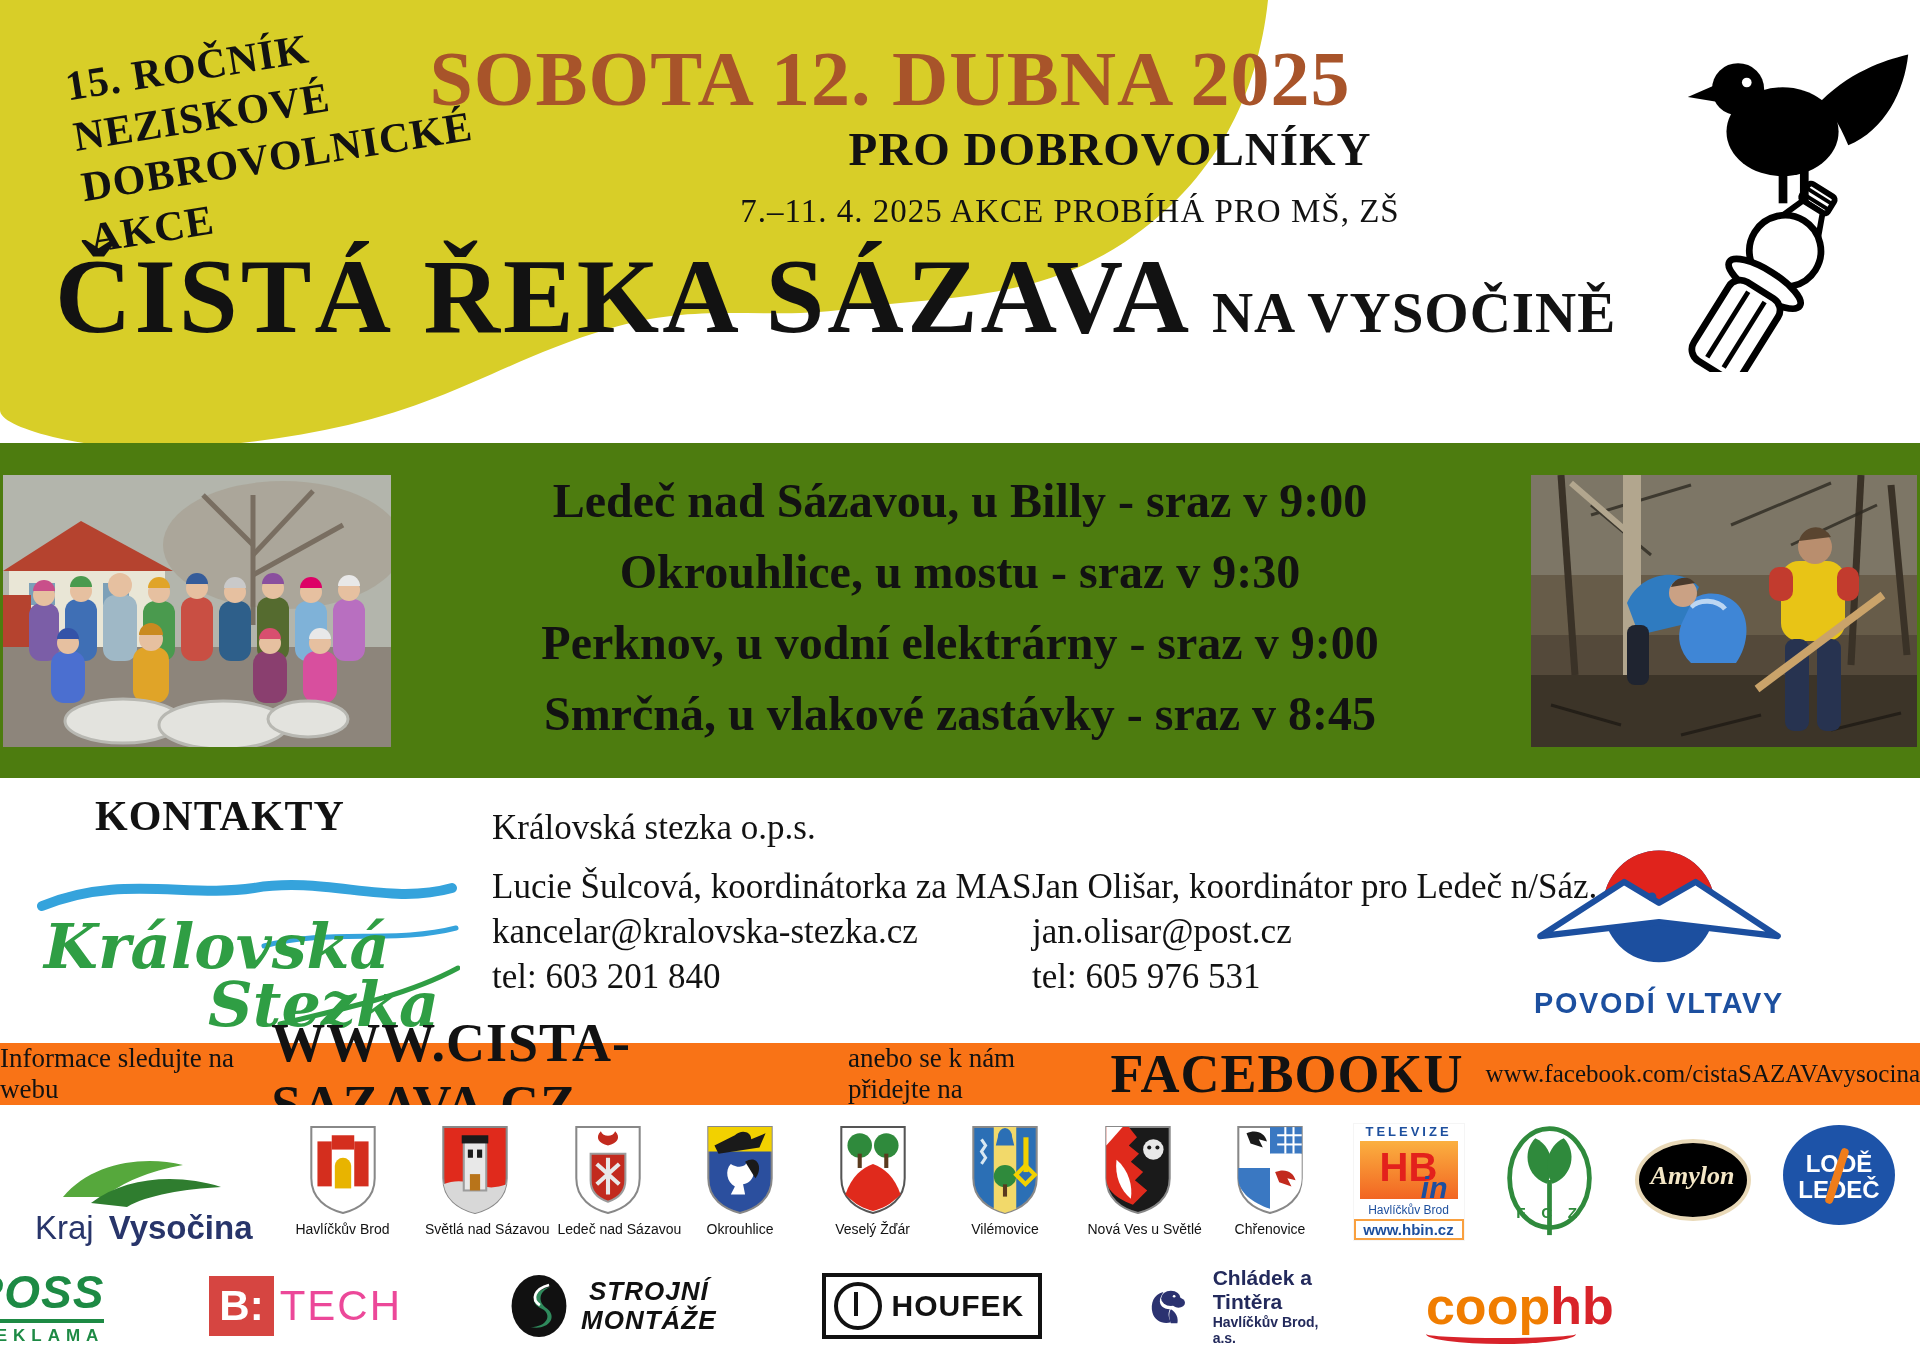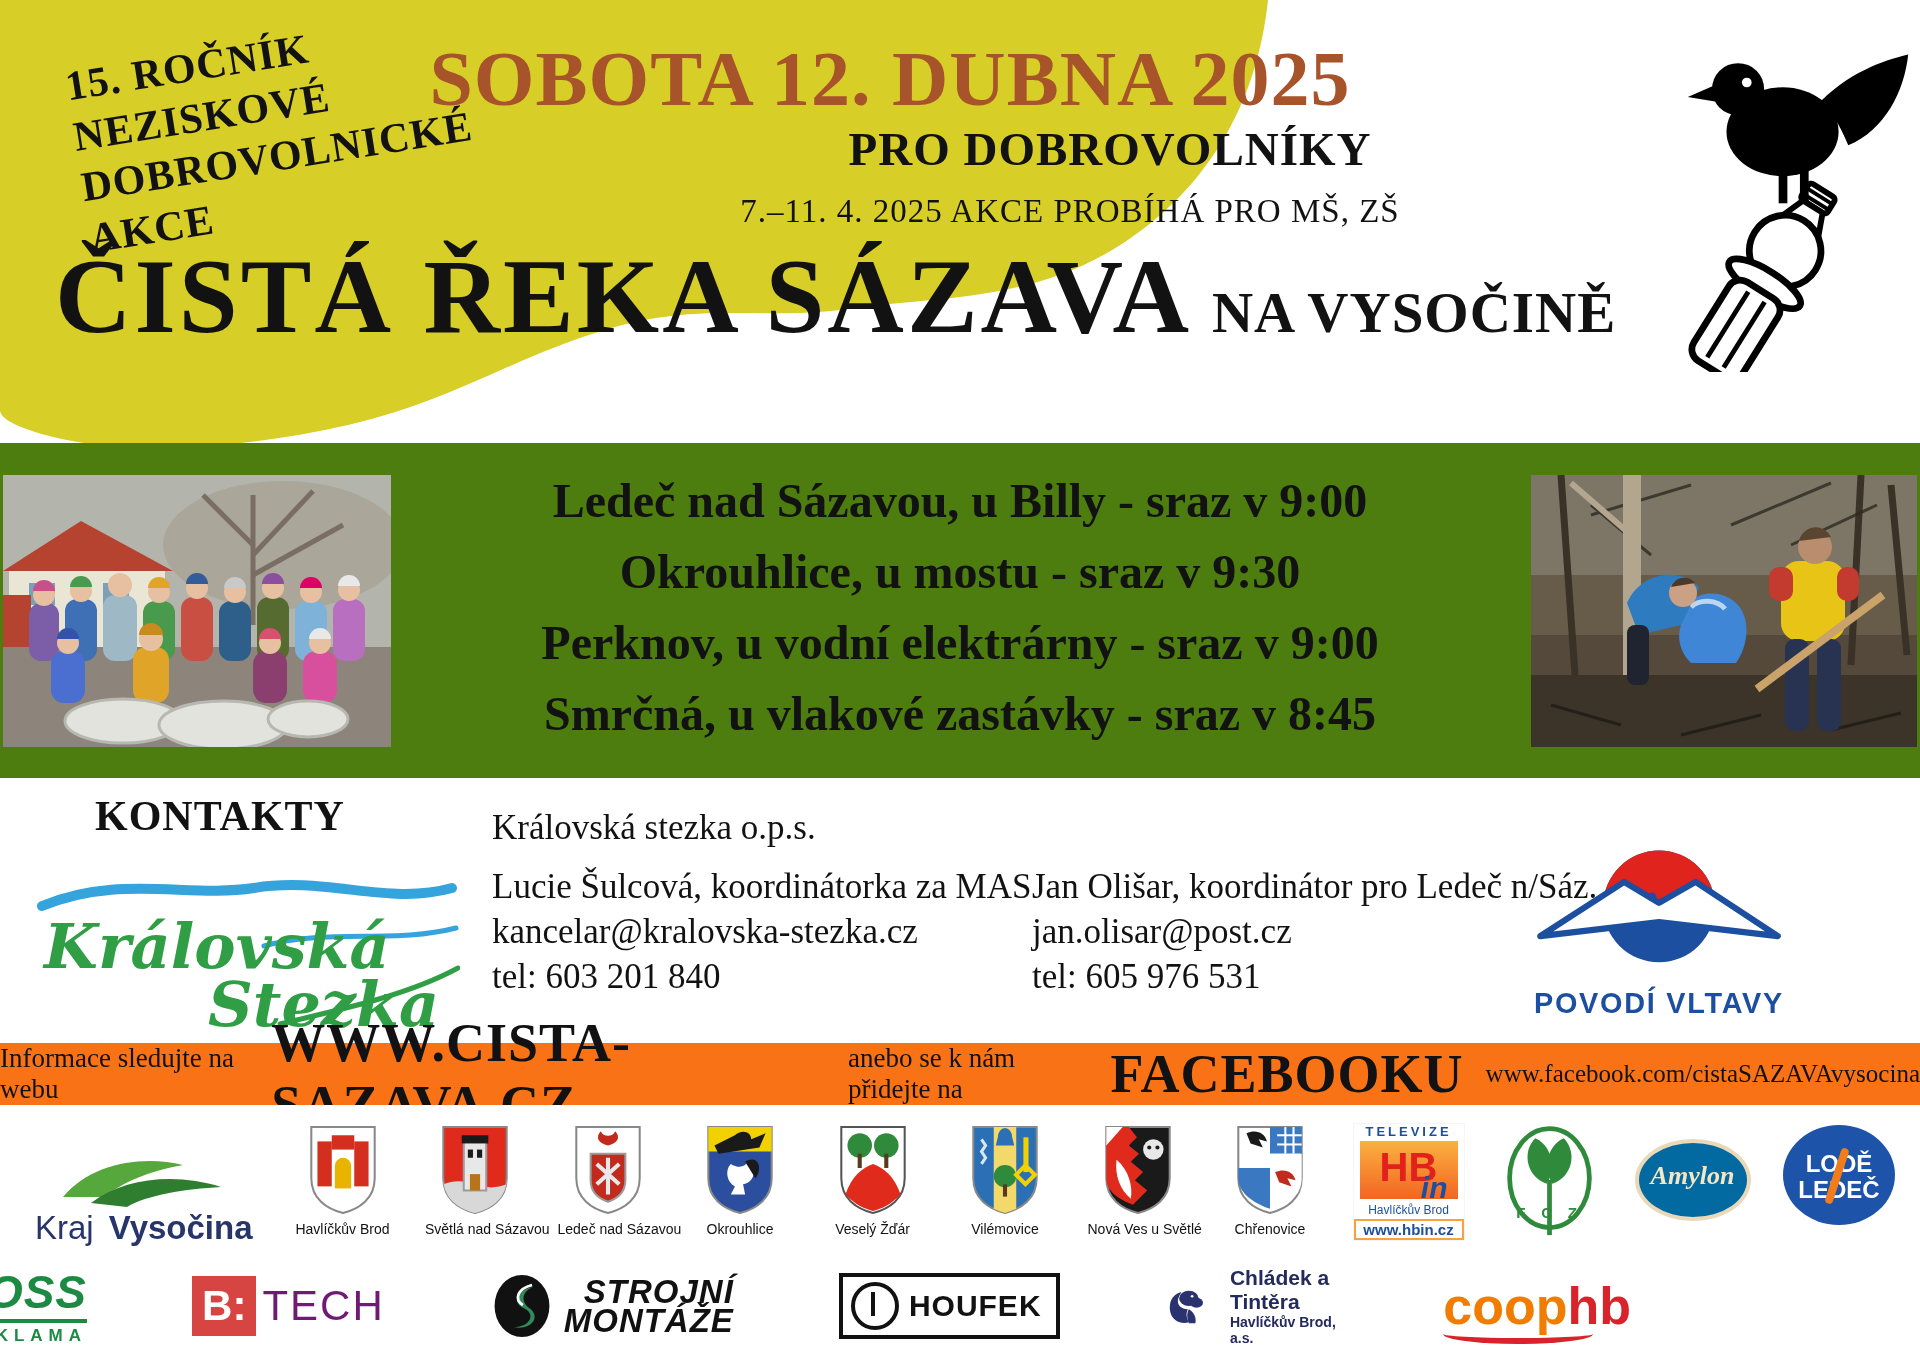--- a/index.html
+++ b/index.html
@@ -65,37 +65,37 @@
         font-family:"Liberation Sans", sans-serif;}
 
   
   .hbin{width:110px;border:1px solid #f5f5f5;font-family:"Liberation Sans", sans-serif;}
   .hbin .tv{color:#1d4f9e;font-weight:700;font-size:13px;letter-spacing:3px;}
   .hbin .mid{background:linear-gradient(#fbb040,#f26522);position:relative;height:58px;margin:2px 6px;}
   .hbin .hb{color:#e3211c;font-weight:800;font-size:40px;line-height:52px;font-family:"Liberation Sans", sans-serif;}
   .hbin .in{position:absolute;right:10px;bottom:-6px;color:#1d4f9e;font-style:italic;font-weight:700;font-size:30px;}
   .hbin .city{color:#1d4f9e;font-size:12px;margin-top:4px;}
   .hbin .url{color:#1d4f9e;font-weight:700;font-size:15px;border:2px solid #f9a03f;margin-top:2px;}
-  .amylon{width:108px;height:74px;background:#0369a1;border:4px solid #e9d9b8;border-radius:50%;
+  .amylon{width:108px;height:74px;background:#000000;border:4px solid #e9d9b8;border-radius:50%;
           color:#f4e7c6;font-style:italic;font-weight:700;font-size:26px;line-height:66px;text-align:center;
           font-family:"Liberation Serif", serif;margin-top:16px;}
   .lode{width:112px;height:100px;background:#1d53a8;border-radius:50%;color:#fff;text-align:center;
         font-weight:800;font-size:24px;line-height:26px;padding-top:26px;box-sizing:border-box;
         font-family:"Liberation Sans", sans-serif;position:relative;margin-top:2px;}
   .lode .paddle{position:absolute;left:50px;top:22px;width:8px;height:58px;background:#f07d1a;
                 transform:rotate(18deg);border-radius:4px;}
   .pross{color:#1d8a44;text-align:center;font-family:"Liberation Sans", sans-serif;}
   .pross .main{font-size:46px;font-weight:800;font-style:italic;letter-spacing:1px;border-bottom:4px solid #1d8a44;}
   .pross .sub{font-size:17px;font-weight:700;letter-spacing:6px;text-align:right;margin-top:3px;}
   .btech{display:flex;align-items:center;}
   .btech .b{background:#d64541;color:#fff;font-size:42px;font-weight:700;padding:6px 10px;}
-  .btech .t{color:#701a75;font-size:42px;font-weight:400;letter-spacing:2px;margin-left:6px;}
+  .btech .t{color:#ec4899;font-size:42px;font-weight:400;letter-spacing:2px;margin-left:6px;}
   .strojni{display:flex;align-items:center;gap:10px;}
-  .strojni .txt{font-style:italic;font-weight:800;font-size:33px;line-height:29px;color:#111;
-                letter-spacing:1px;text-align:right;}
+  .strojni .txt{font-style:italic;font-weight:800;font-size:26px;line-height:29px;color:#111;
+                letter-spacing:1px;text-align:center;}
   .houfek{display:flex;align-items:center;border:4px solid #111;padding:5px 14px 5px 8px;gap:10px;background:#fff;}
   .houfek .glyph{width:40px;height:40px;border:4px solid #111;border-radius:50%;position:relative;}
   .houfek .glyph::after{content:"";position:absolute;left:16px;top:6px;width:4px;height:24px;background:#111;}
   .houfek .name{font-size:30px;font-weight:800;letter-spacing:1px;}
   .chladek{display:flex;align-items:center;gap:22px;color:#232a5c;text-align:left;}
   .chladek .l1{font-size:21px;font-weight:800;}
   .chladek .l2{font-size:14px;font-weight:700;}
   .coop{font-weight:800;font-size:52px;font-family:"Liberation Sans", sans-serif;position:relative;}
   .coop .c1{color:#f07d00;}
   .coop .c2{color:#d8232a;}

